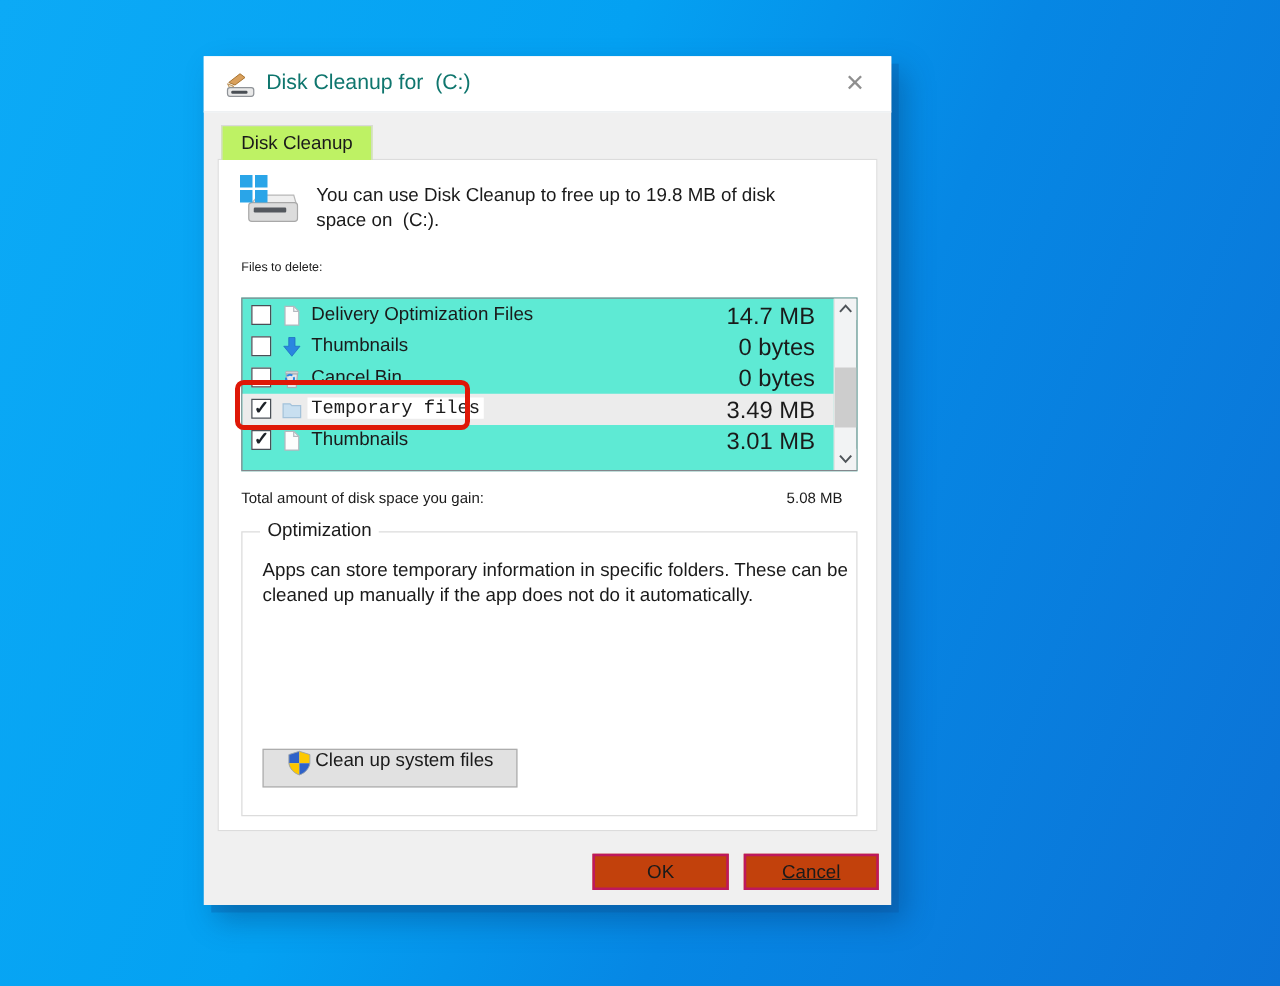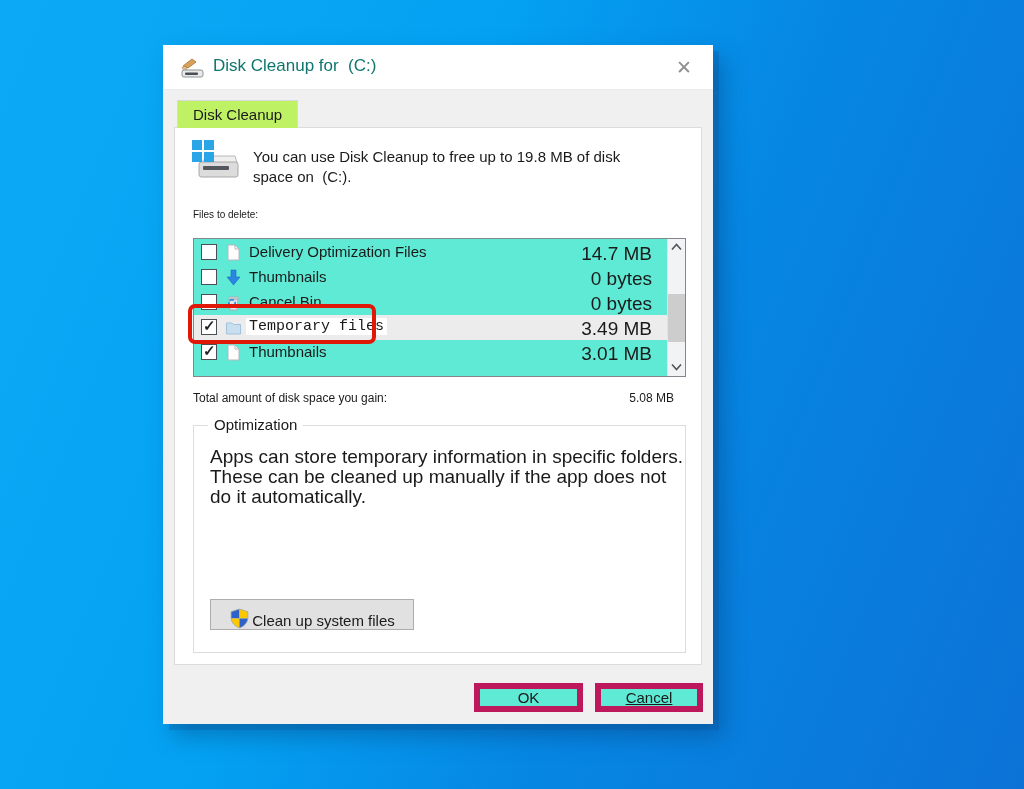--- a/index.html
+++ b/index.html
@@ -61,29 +61,29 @@
   
   .annotation { position:absolute; left:13px; top:176px; width:188px; height:40px;
                 border:4px solid #df1807; border-radius:7px; z-index:5; pointer-events:none; }
 
   .total-row { position:absolute; left:18px; top:263px; width:483px; font-size:12px; }
   .total-value { position:absolute; right:27px; top:263px; font-size:12px; }
 
   
   .groupbox { position:absolute; left:18px; top:297px; width:493px; height:228px; border:1px solid #dcdcdc; }
   .legend { position:absolute; left:14px; top:-10px; background:#ffffff; padding:0 6px; font-size:15px; }
-  .desc-text { position:absolute; left:16px; top:21px; width:476px; font-size:19px; line-height:20px; }
+  .desc-text { position:absolute; left:16px; top:21px; width:476px; font-size:15px; line-height:20px; }
 
   .clean-btn { position:absolute; left:16px; top:173px; width:204px; height:31px;
                background:#e1e1e1; border:1px solid #adadad; font-size:15px; cursor:pointer;
-               display:flex; align-items:flex-end; justify-content:center; gap:2px; font-family:inherit; color:#1a1a1a; }
+               display:flex; align-items:flex-start; justify-content:center; gap:2px; font-family:inherit; color:#1a1a1a; }
   .shield-icon { width:21px; height:21px; flex:0 0 auto; }
 
   
-  .btn { position:absolute; top:638px; height:29px; background:#5eead4; border:6px solid #be185d;
+  .btn { position:absolute; top:638px; height:29px; background:#c2410c; border:2px solid #be185d;
          font-size:15px; font-family:inherit; color:#1a1a1a; cursor:pointer; }
   .ok-btn { left:311px; width:109px; }
   .cancel-btn { left:432px; width:108px;text-decoration:underline; }
 </style>
 </head>
 <body>
 
 <div class="desktop">
   <div class="dialog">
 

